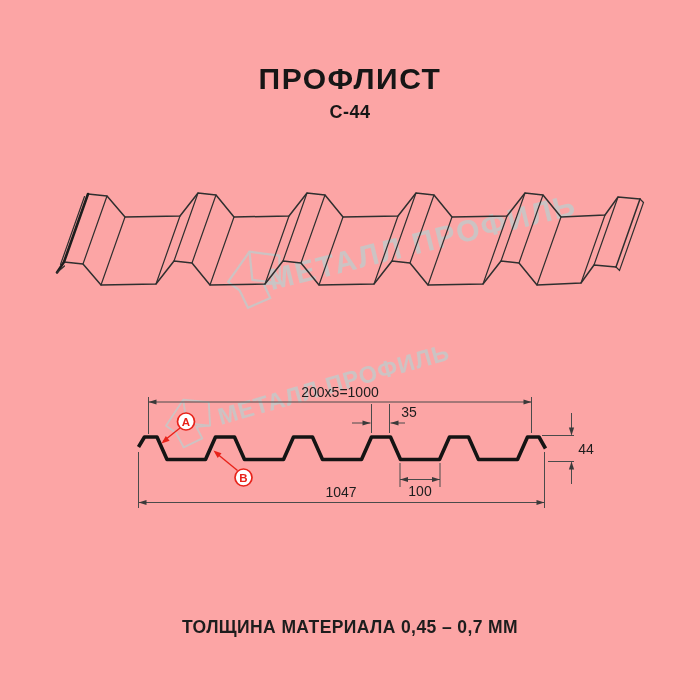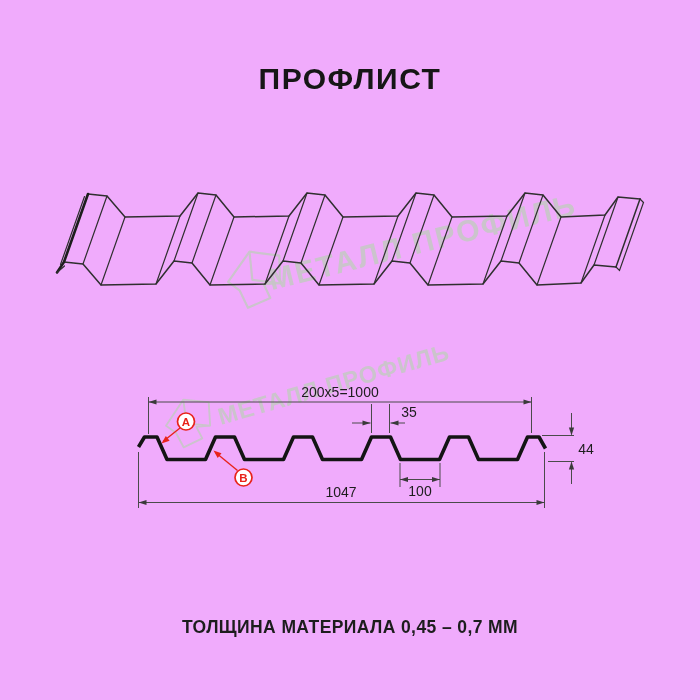--- a/index.html
+++ b/index.html
@@ -1,16 +1,16 @@
 <!DOCTYPE html>
 <html><head>
 <meta charset="utf-8">
 <style>
   html,body{margin:0;padding:0;background:#ffffff;}
-  .page{position:relative;width:700px;height:700px;background:#f0abfc;overflow:hidden;
+  .page{position:relative;width:700px;height:700px;background:#fca5a5;overflow:hidden;
         font-family:"Liberation Sans", sans-serif;}
   .title{position:absolute;left:0;top:62px;width:700px;text-align:center;
          font-size:30px;font-weight:700;letter-spacing:1.5px;color:#161616;}
   .subtitle{position:absolute;left:0;top:102px;width:700px;text-align:center;
          font-size:18px;font-weight:700;letter-spacing:.5px;color:#161616;}
   .footer-note{position:absolute;left:0;top:617px;width:700px;text-align:center;
          font-size:17.5px;font-weight:700;letter-spacing:.4px;color:#1d1d1d;}
   svg{position:absolute;left:0;top:0;}
   .wm-text{fill:#c7c7c7;font-weight:700;opacity:.9;}
   .wm-logo{fill:none;stroke:#c7c7c7;stroke-width:2.2;stroke-linejoin:round;opacity:.9;}
@@ -25,20 +25,21 @@
   .red-fill{fill:#e8231a;stroke:none;}
   .red-circle{fill:#ffffff;stroke:#e8231a;stroke-width:1.7;}
   .red-letter{fill:#e8231a;font-size:11.5px;font-weight:700;}
 </style>
 </head>
 <body>
 
 <div class="page">
 
   <div class="title">ПРОФЛИСТ</div>
+  <div class="subtitle">С-44</div>
 
   <svg width="700" height="700" viewBox="0 0 700 700">
 
     <g>
       <g class="wm-logo" transform="translate(216,258) rotate(-14)">
         <path d="M6,26 L34,2 L62,13 L56,40 L40,37 L43,52 L19,56 L15,37 Z"></path>
         <path d="M34,2 L30,30 L56,40"></path>
       </g>
       <text class="wm-text" transform="translate(425,252) rotate(-14)" text-anchor="middle" font-size="30" letter-spacing="2">МЕТАЛЛ ПРОФИЛЬ</text>
     </g>

